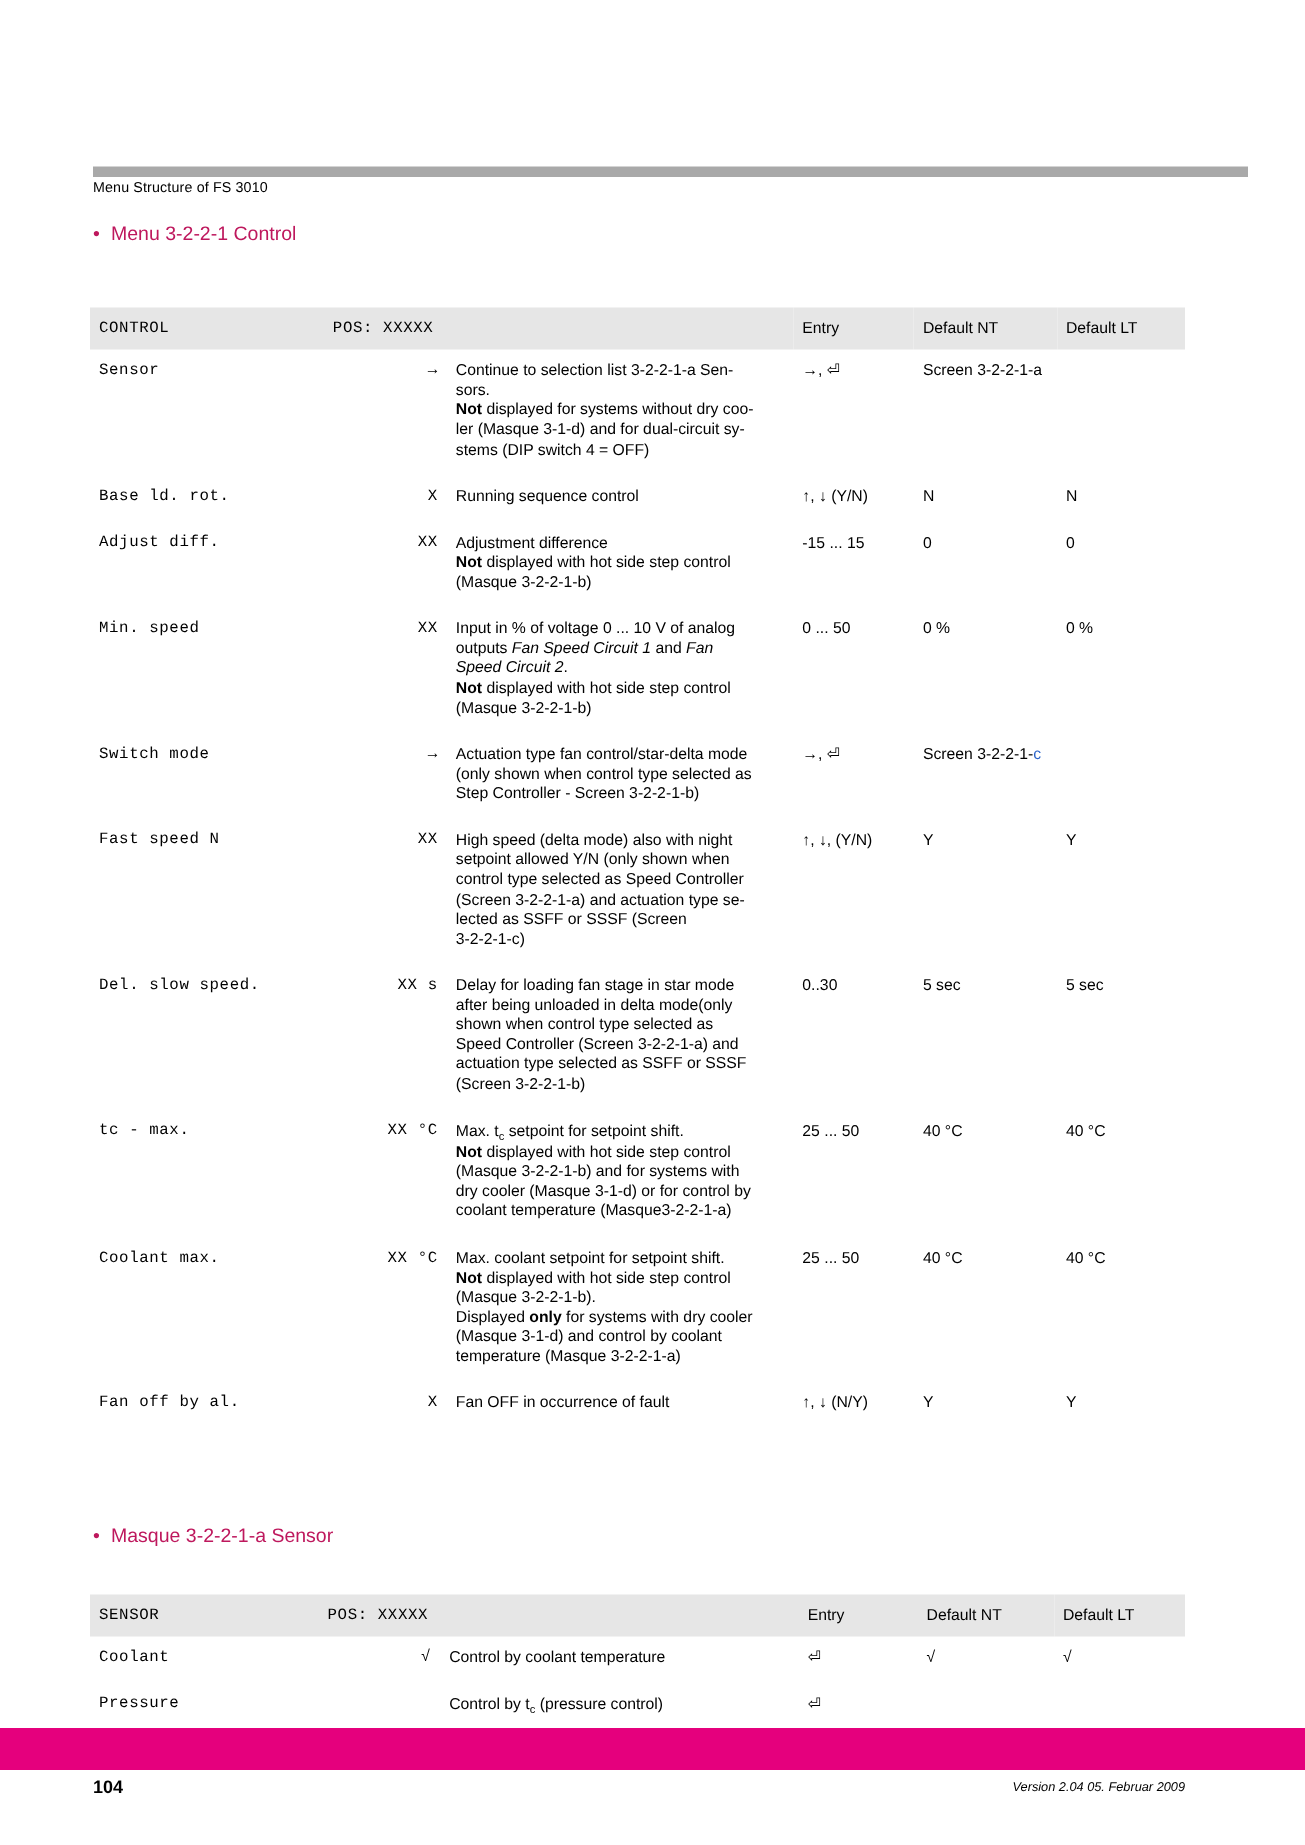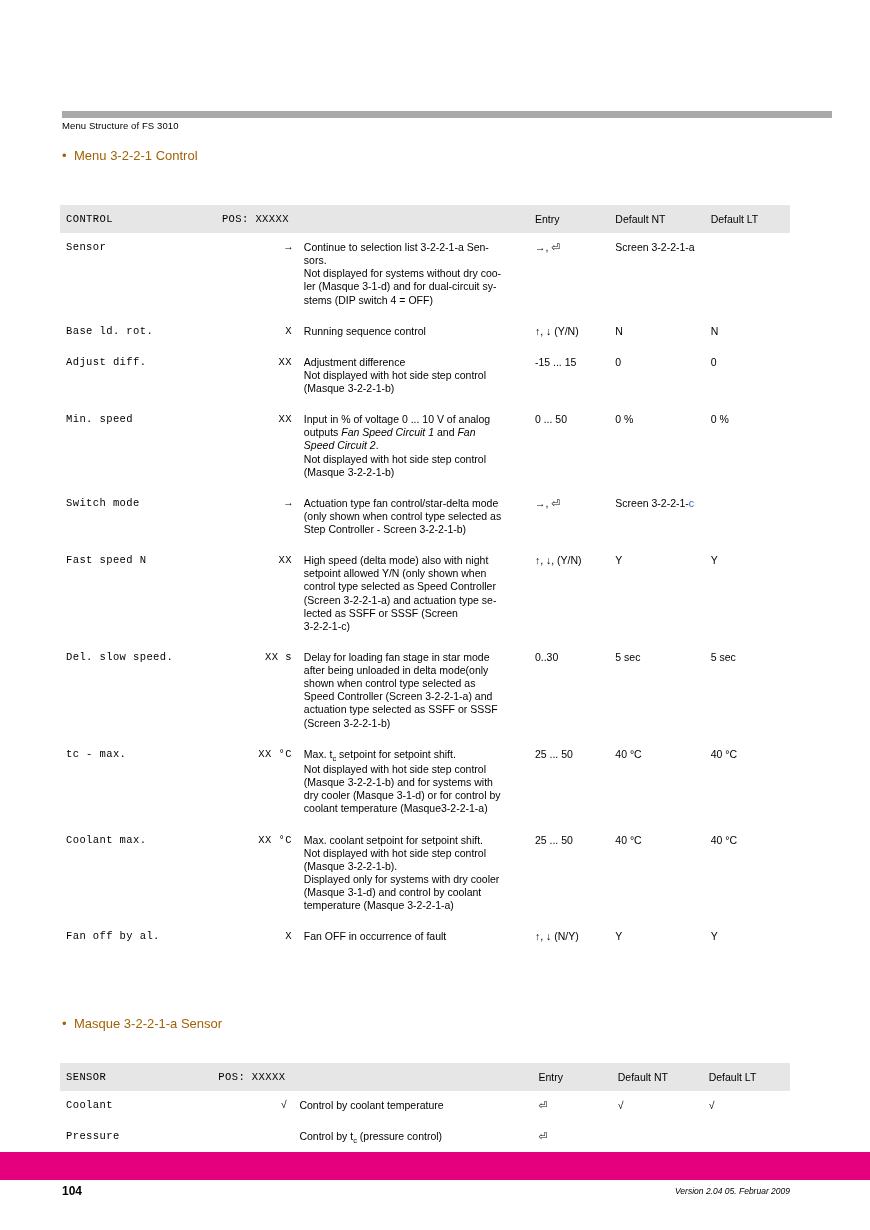--- a/index.html
+++ b/index.html
@@ -34,21 +34,21 @@
     position: absolute;
     left: 62px;
     top: 111px;
     width: 770px;
     height: 7px;
     background: #a9a9a9;
   }
   .bullet-head {
     position: absolute;
     font-size: 13px;
-    color: #a16207;
+    color: #be185d;
   }
   .bullet-head .dot {
     display: inline-block;
     width: 12px;
   }
   #bullet1 { left: 62px; top: 148px; }
   #bullet2 { left: 62px; top: 1016px; }
   .para {
     position: absolute;
     left: 62px;
@@ -113,21 +113,21 @@
     width: 84px;
     font-size: 10.5px;
     white-space: nowrap;
   }
   td.c-lt {
     width: 80px;
     font-size: 10.5px;
     white-space: nowrap;
   }
   .hdr-pos { padding-left: 100px; }
-  b.nb { font-weight: normal; }
+  b.nb { font-weight: bold; }
   i.it { font-style: italic; }
   .link { color: #2a63c8; }
 
   .footer-bar {
     position: absolute;
     left: 0;
     top: 1152px;
     width: 870px;
     height: 28px;
     background: #e5007d;

